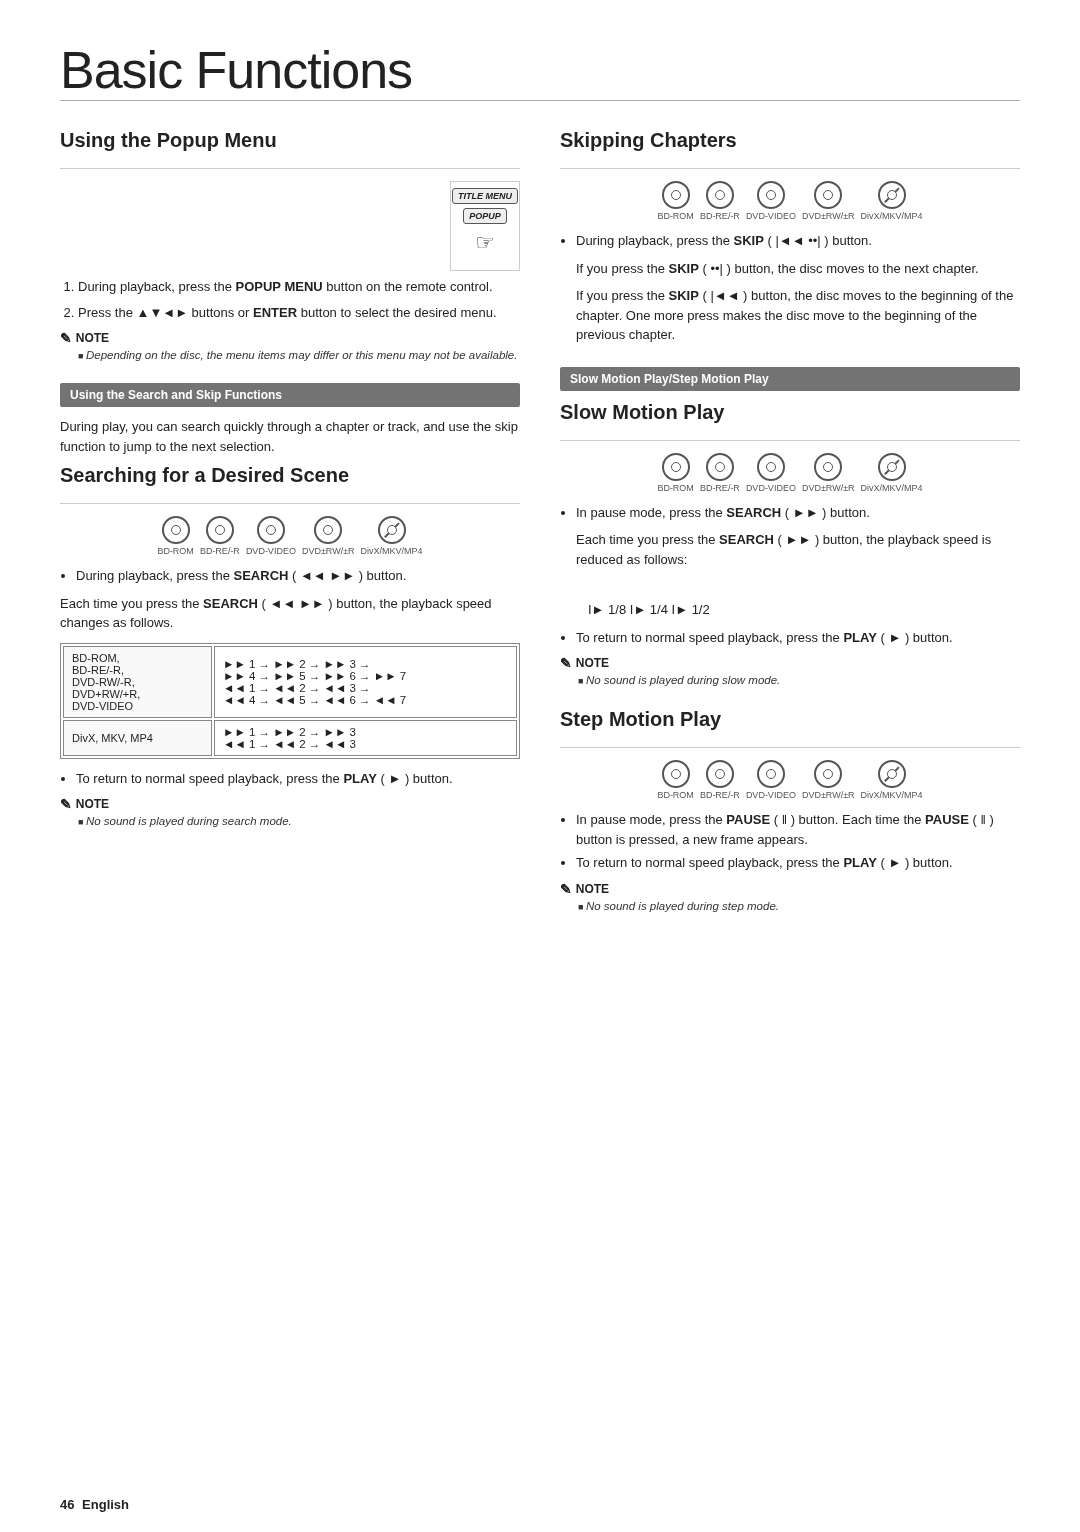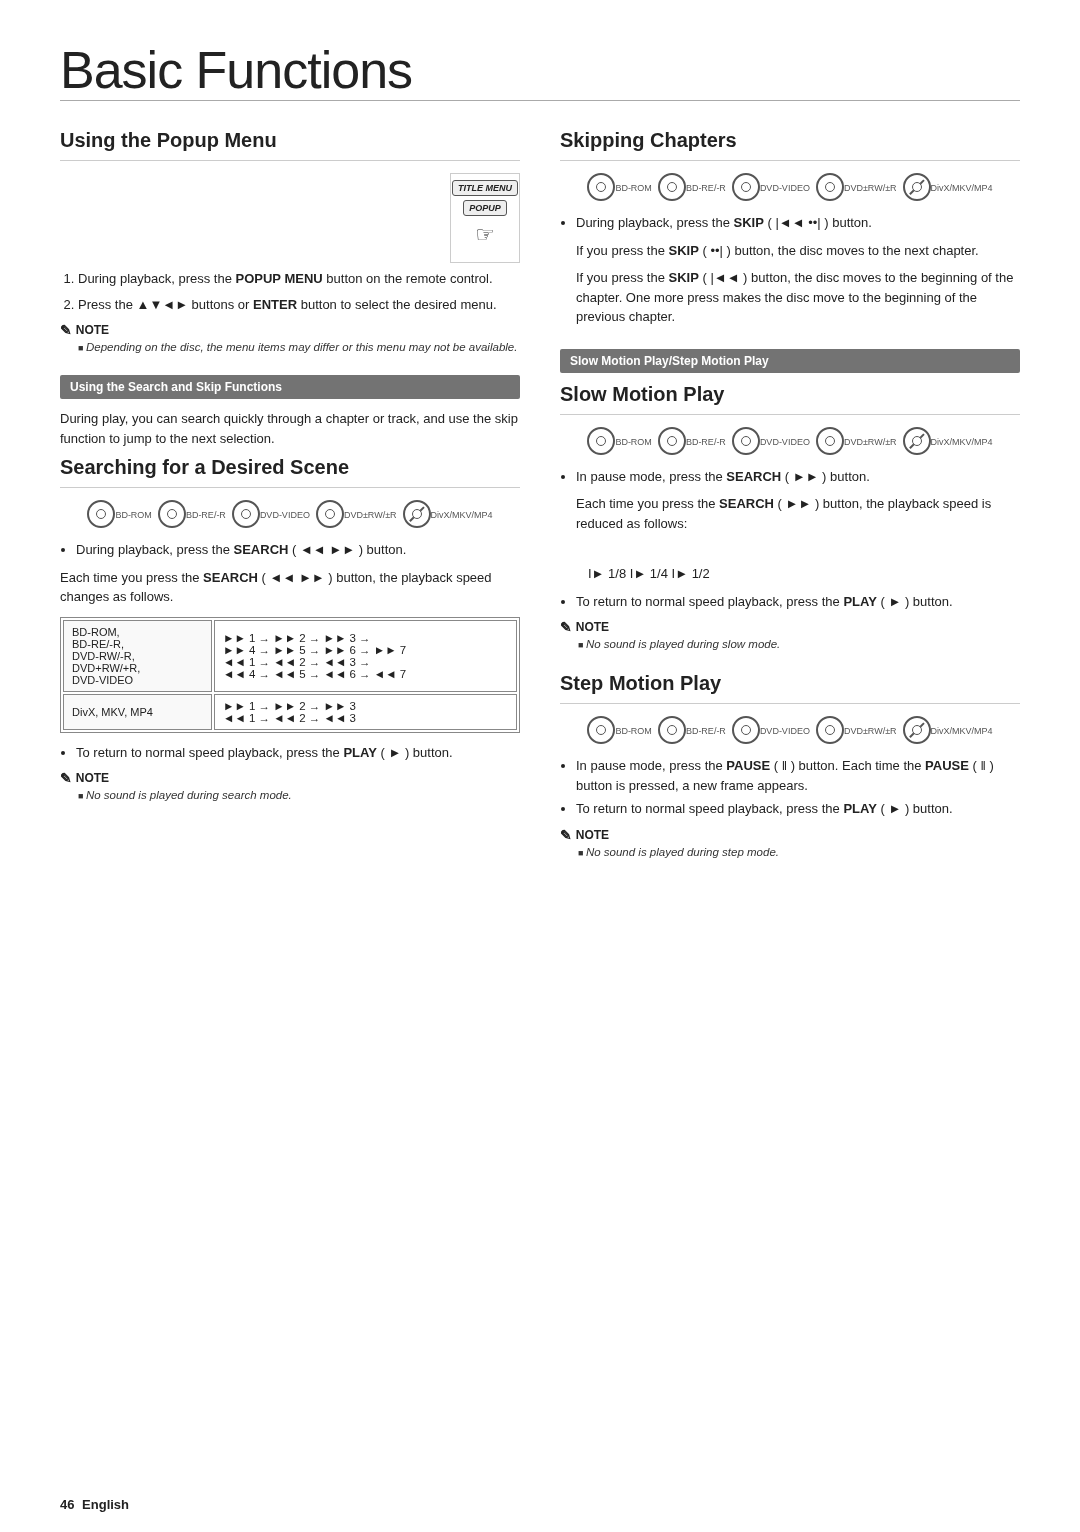--- a/index.html
+++ b/index.html
@@ -24,21 +24,21 @@
       gap: 40px;
     }
     .col-left, .col-right {
       flex: 1;
     }
     h2.section-title {
       font-size: 20px;
       font-weight: 700;
       margin-bottom: 12px;
       border-bottom: 1px solid #ccc;
-      padding-bottom: 8px;
+      padding-bottom: 16px;
     }
     .section-block {
       margin-bottom: 22px;
     }
     .banner-wide {
       background: #737373;
       color: #fff;
       font-size: 12px;
       font-weight: 700;
       padding: 5px 10px;
@@ -78,21 +78,21 @@
     }
     .disc-icons {
       display: flex;
       gap: 6px;
       align-items: center;
       margin: 8px 0 10px 0;
       justify-content: center;
     }
     .disc-icon {
       display: flex;
-      flex-direction: row;
+      flex-direction: column;
       align-items: center;
       font-size: 9px;
       color: #555;
     }
     .disc-icon .circle {
       width: 28px;
       height: 28px;
       border-radius: 50%;
       border: 2px solid #555;
       display: flex;

